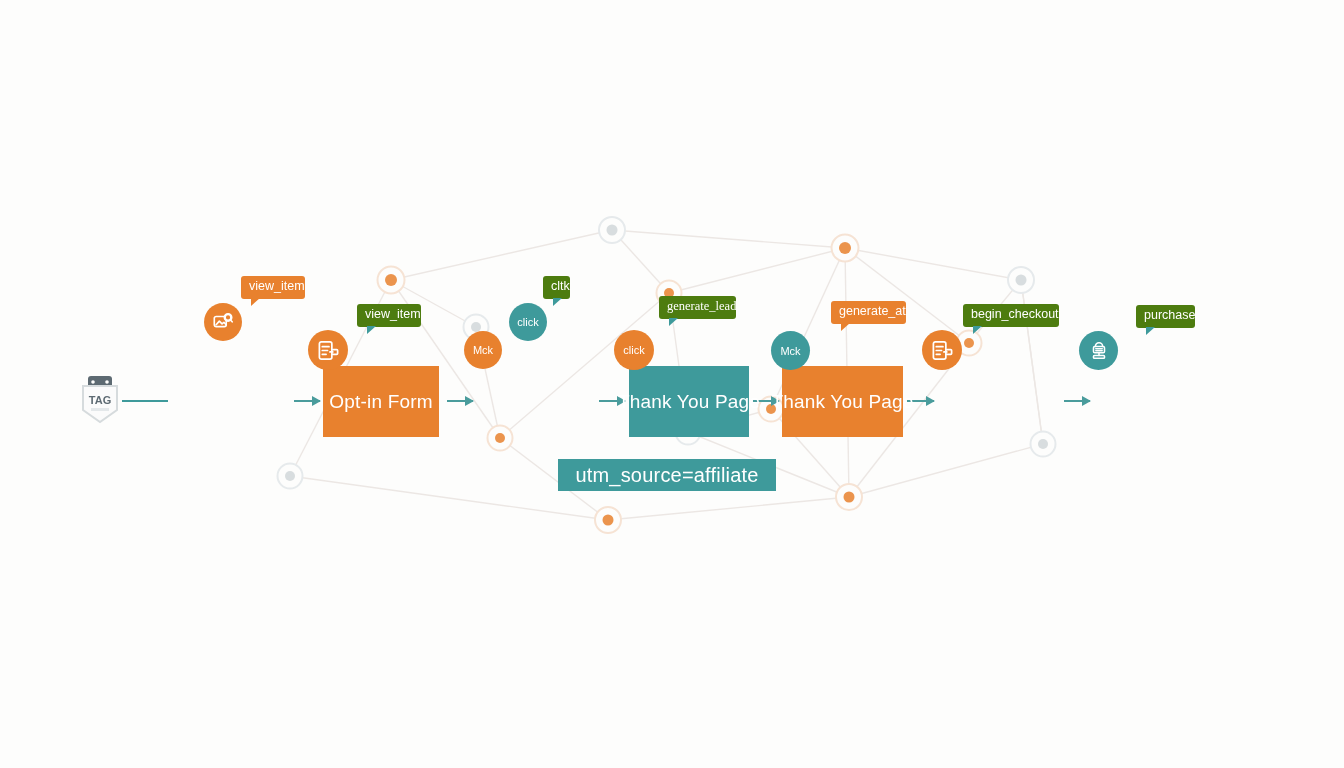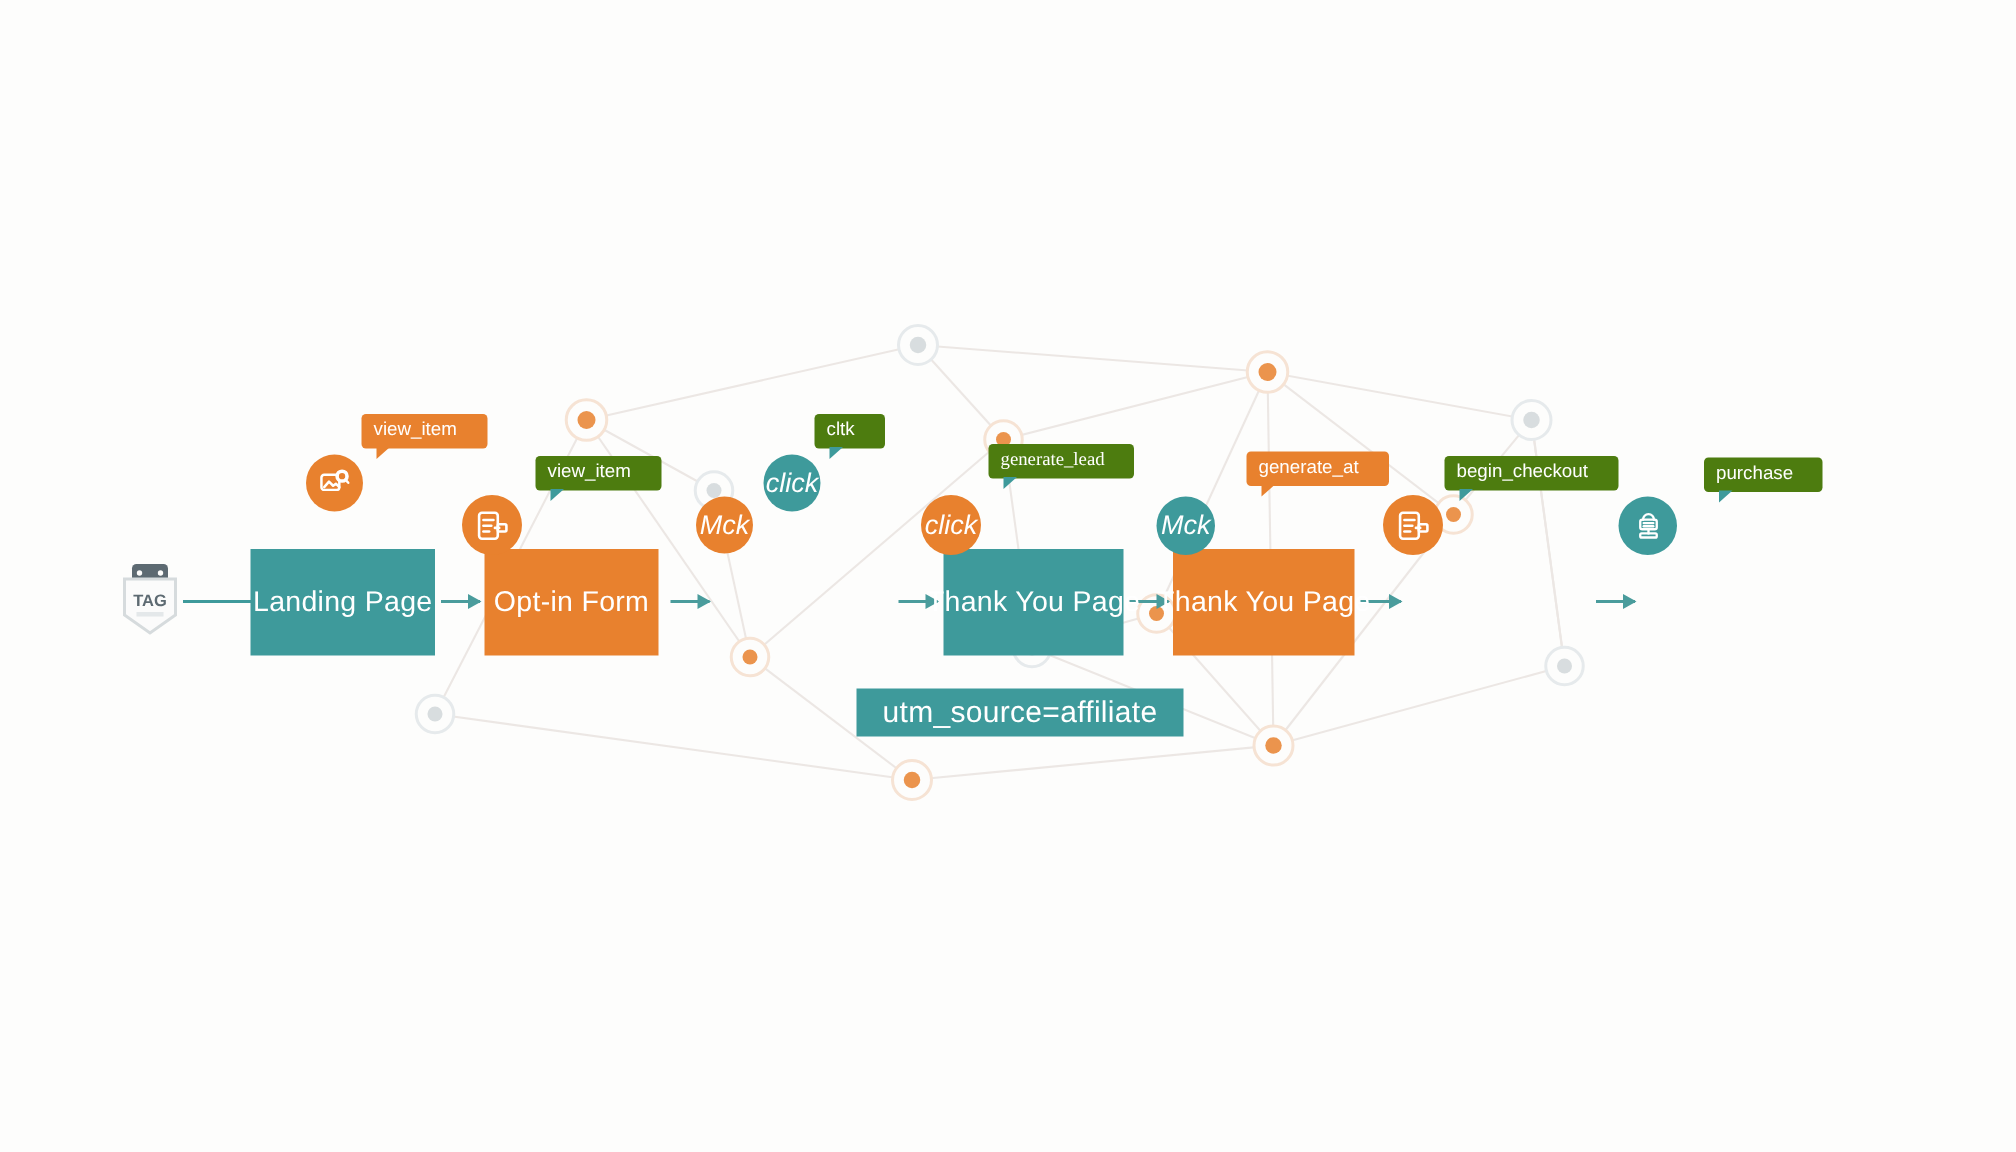--- a/index.html
+++ b/index.html
@@ -37,21 +37,21 @@
   }
   .arrow.plain .shaft { background: #4a9c9c; }
   .arrow.plain .head  { border-left: 9px solid #4a9c9c; }
   .line-only { position: absolute; height: 2px; background: #3e9a9b; }
 
   
   .callout {
     position: absolute;
     color: #fff;
     font-size: 12.5px;
-    padding: 4px 20px 5px 8px;
+    padding: 4px 0 5px 8px;
     border-radius: 3px;
     white-space: nowrap;
     line-height: 1.1;
   }
   .callout.teal   { background: #4d7c0f; }
   .callout.orange { background: #e8812e; }
   .callout::after {
     content: ""; position: absolute;
     bottom: -7px; left: 10px;
     width: 0; height: 0;
@@ -61,23 +61,22 @@
   }
   .callout.teal::after   { border-top-color: #3e9a9b; }
   .callout.orange::after { border-top-color: #e8812e; }
 
   
   .badge {
     position: absolute;
     border-radius: 50%;
     display: flex; align-items: center; justify-content: center;
     color: #fff;
-    font-size: 18px;
+    font-size: 11px;
     white-space: nowrap;
-    font-style: italic;
   }
   .badge.teal   { background: #3e9a9b; }
   .badge.orange { background: #e8812e; }
   .badge svg { display: block; }
 
   
   #tag-shield { position: absolute; }
 
   
   #utm-banner {
@@ -186,34 +185,31 @@
     </div>
   <div class="arrow plain" style="left:907px; top:400px; width:27px;">
       <div class="shaft"></div>
       <div class="head"></div>
     </div>
   <div class="arrow plain" style="left:1064px; top:400px; width:26px;">
       <div class="shaft"></div>
       <div class="head"></div>
     </div>
 
-  <div class="flow-box teal" style="left:167px; top:366px; width:123px; height:71px;">
-    <span>Landing Page</span>
-  </div>
   <div class="flow-box orange" style="left:323px; top:366px; width:116px; height:71px;">
     <span>Opt-in Form</span>
   </div>
   <div class="flow-box teal" style="left:629px; top:366px; width:120px; height:71px;">
     <span>Thank You Page</span>
   </div>
   <div class="flow-box orange" style="left:782px; top:366px; width:121px; height:71px;">
     <span>Thank You Page</span>
   </div>
 
-  <div id="utm-banner" style="left:571px; top:459px; width:218px; height:32px;">
+  <div id="utm-banner" style="left:558px; top:459px; width:218px; height:32px;">
     <span>utm_source=affiliate</span>
   </div>
 
   <div class="callout orange" style="left:241px; top:276px;">
     <span>view_item</span>
   </div>
   <div class="callout teal" style="left:357px; top:304px;">
     <span>view_item</span>
   </div>
   <div class="callout teal" style="left:543px; top:276px;">

